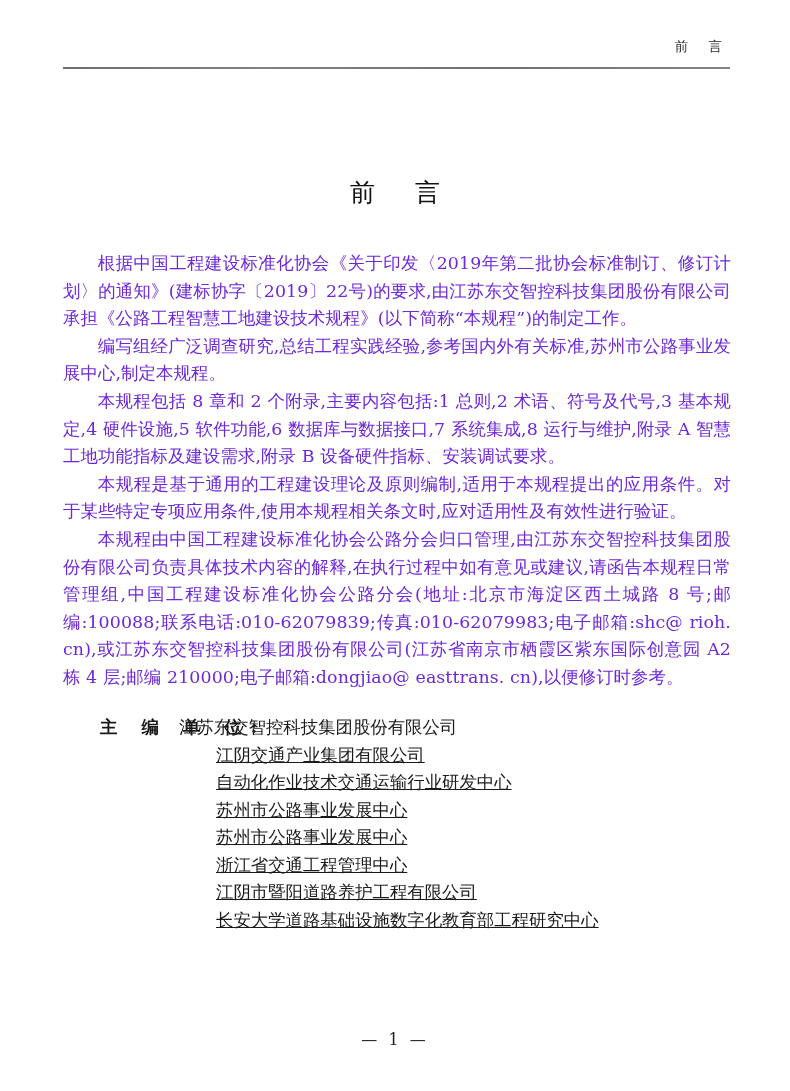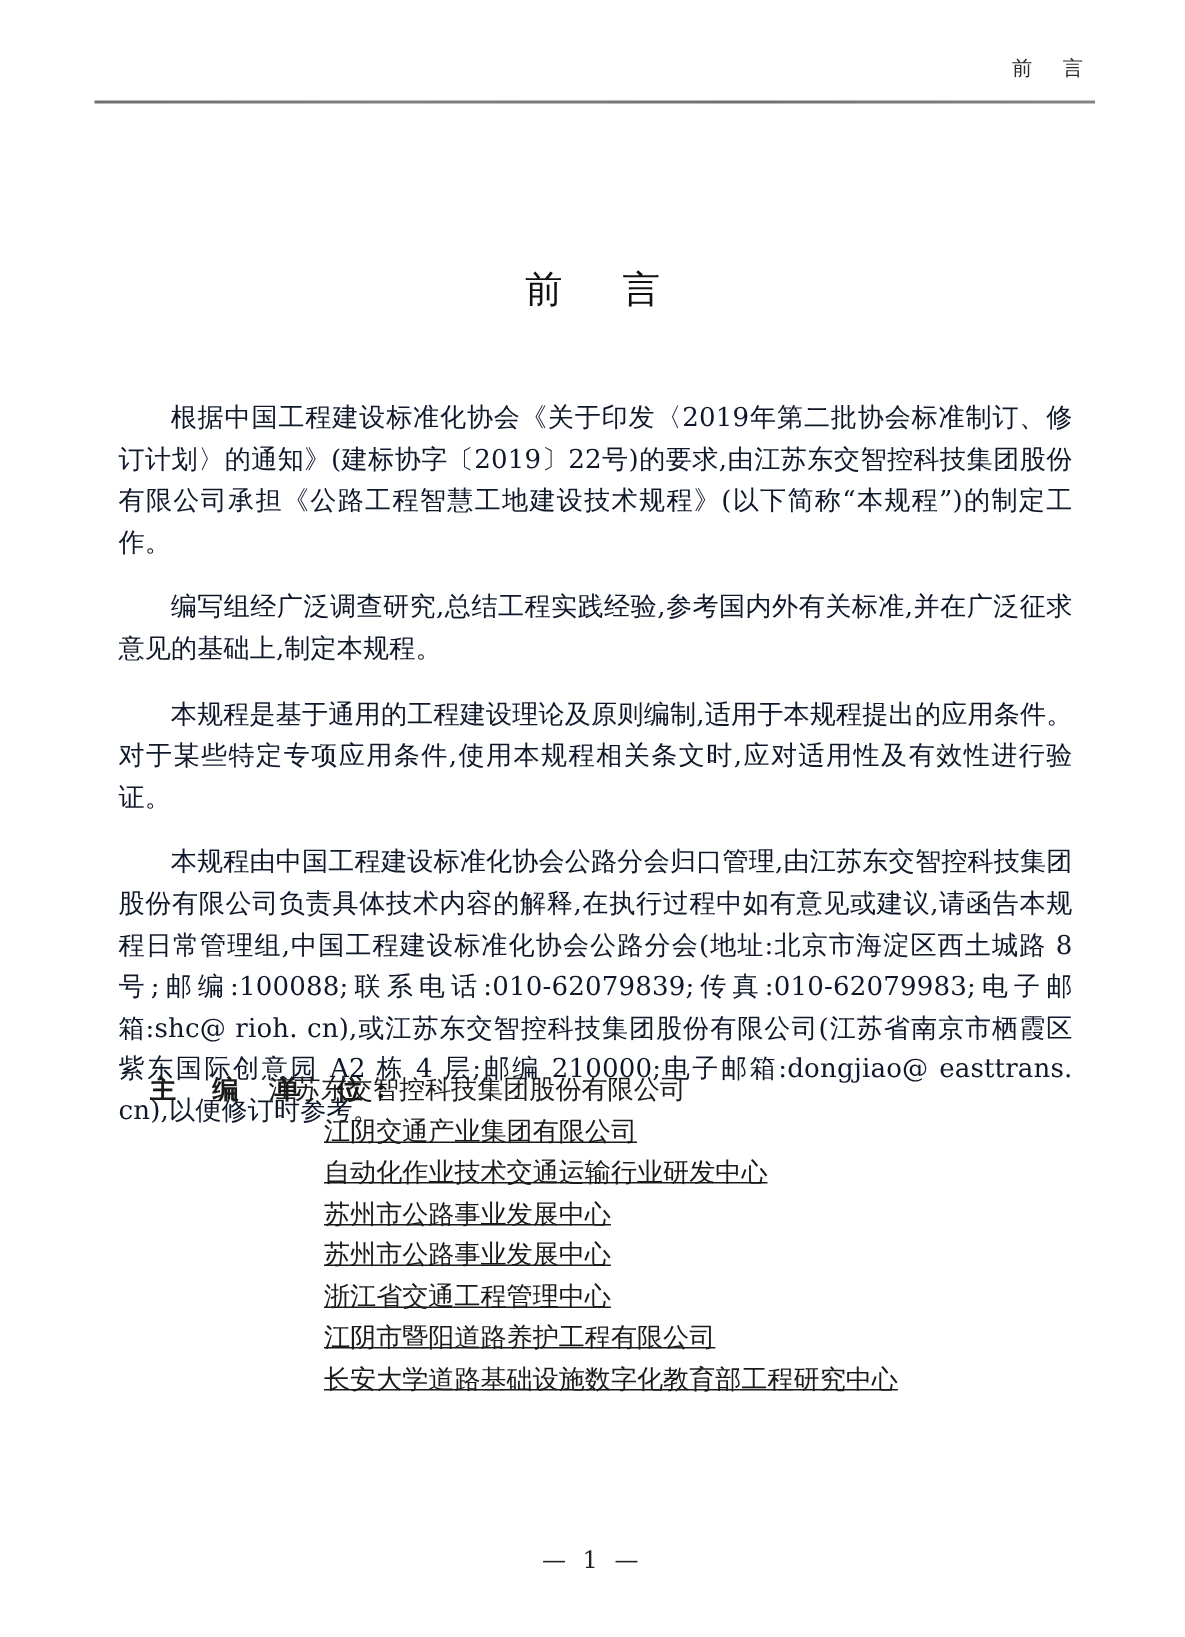--- a/index.html
+++ b/index.html
@@ -60,28 +60,28 @@
   }
 
   
   .body-block {
     position: absolute;
     left: 63px;
     top: 250px;
     width: 668px;
   }
   p.para {
-    margin: 16px;
+    margin: 0;
     font-size: 17.4px;
     line-height: 27.6px;
     text-indent: 2em;
     text-align: justify;
     text-justify: inter-character;
     letter-spacing: 0.1px;
-    color: #0f172a;
+    color: #6d28d9;
   }
 
   
   .orgs {
     position: absolute;
     left: 63px;
     top: 714px;
     width: 668px;
   }
   .org-row {
@@ -132,21 +132,22 @@
 
 <div class="page">
 
   <div class="running-head">前 言</div>
   <div class="head-rule"></div>
 
   <div class="doc-title">前 言</div>
 
   <div class="body-block">
     <p class="para">根据中国工程建设标准化协会《关于印发〈2019年第二批协会标准制订、修订计划〉的通知》(建标协字〔2019〕22号)的要求,由江苏东交智控科技集团股份有限公司承担《公路工程智慧工地建设技术规程》(以下简称“本规程”)的制定工作。</p>
-    <p class="para">编写组经广泛调查研究,总结工程实践经验,参考国内外有关标准,并在广泛征求意见的基础上,制定本规程。</p>
+    <p class="para">编写组经广泛调查研究,总结工程实践经验,参考国内外有关标准,苏州市公路事业发展中心,制定本规程。</p>
+    <p class="para">本规程包括 8 章和 2 个附录,主要内容包括:1 总则,2 术语、符号及代号,3 基本规定,4 硬件设施,5 软件功能,6 数据库与数据接口,7 系统集成,8 运行与维护,附录 A 智慧工地功能指标及建设需求,附录 B 设备硬件指标、安装调试要求。</p>
     <p class="para">本规程是基于通用的工程建设理论及原则编制,适用于本规程提出的应用条件。对于某些特定专项应用条件,使用本规程相关条文时,应对适用性及有效性进行验证。</p>
     <p class="para">本规程由中国工程建设标准化协会公路分会归口管理,由江苏东交智控科技集团股份有限公司负责具体技术内容的解释,在执行过程中如有意见或建议,请函告本规程日常管理组,中国工程建设标准化协会公路分会(地址:北京市海淀区西土城路 8 号;邮编:100088;联系电话:010-62079839;传真:010-62079983;电子邮箱:shc@ rioh. cn),或江苏东交智控科技集团股份有限公司(江苏省南京市栖霞区紫东国际创意园 A2 栋 4 层;邮编 210000;电子邮箱:dongjiao@ easttrans. cn),以便修订时参考。</p>
   </div>
 
   <div class="orgs">
 
     <div class="org-row">
       <span class="org-label"><span>主 编 单 位</span><span class="colon">:</span></span>
       <span class="org-value">江苏东交智控科技集团股份有限公司</span>
     </div>

